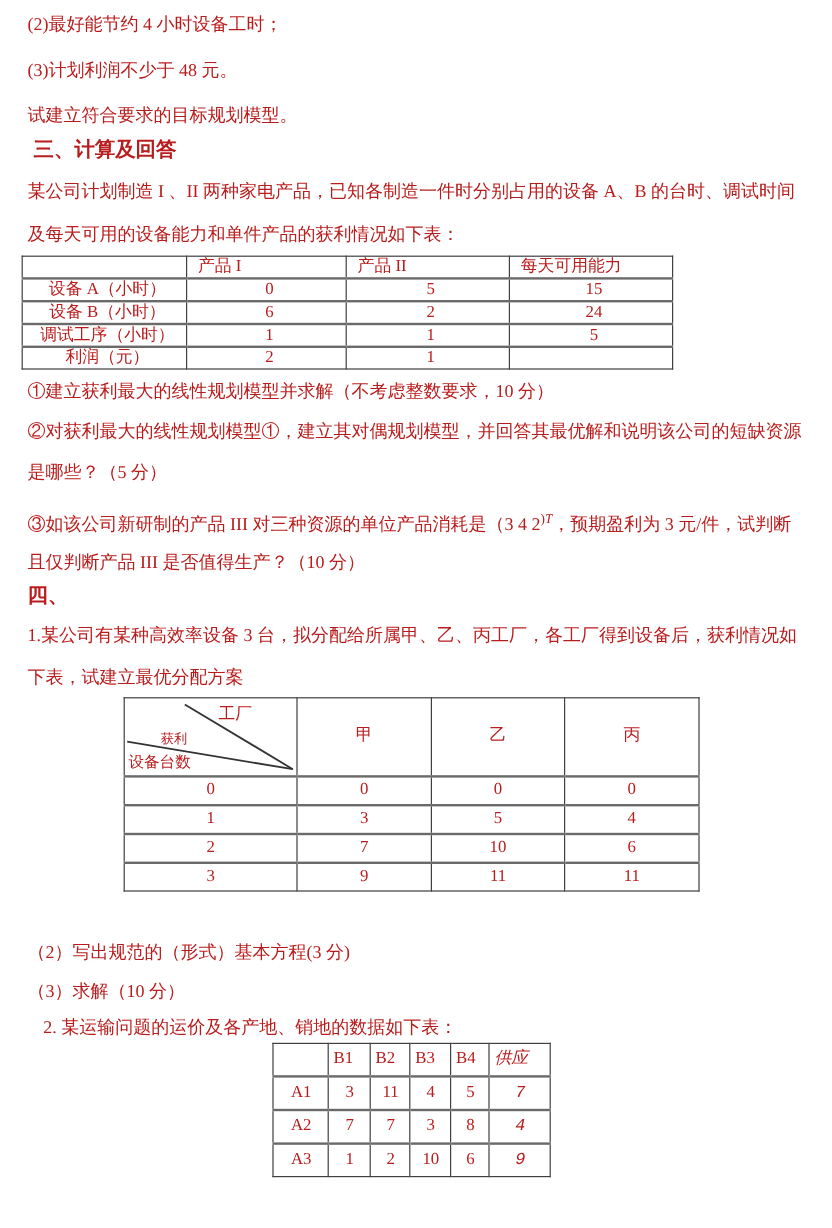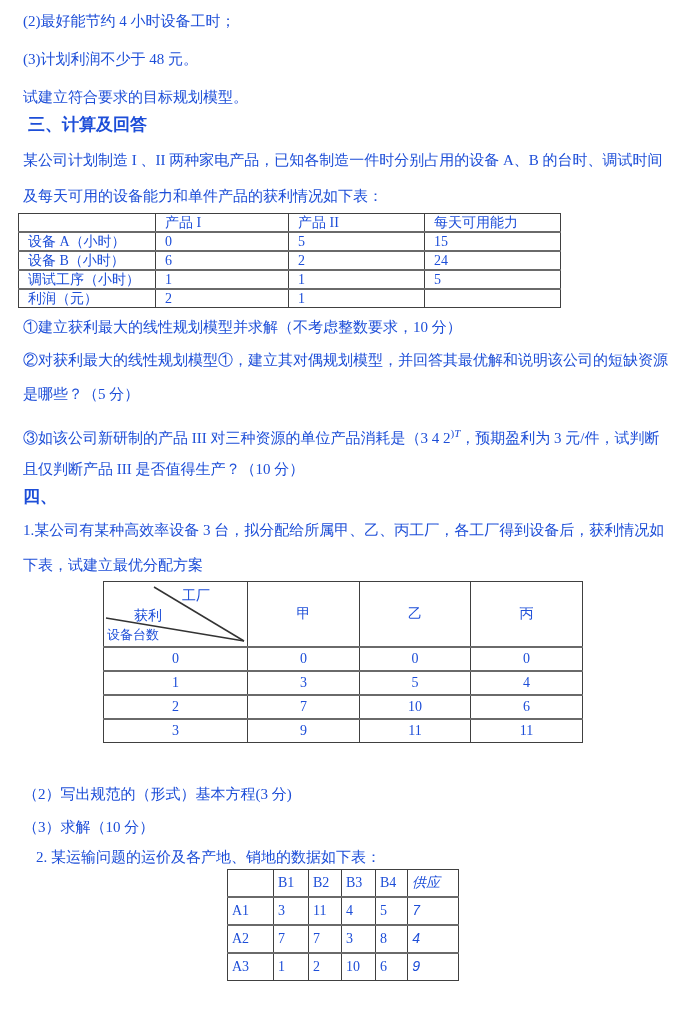--- a/index.html
+++ b/index.html
@@ -2,21 +2,21 @@
 <html><head>
 <meta charset="utf-8">
 <style>
   html,body { margin:0; padding:0; background:#ffffff; }
   .page {
     position: relative;
     width: 693px;
     height: 1005px;
     background: #ffffff;
     font-family: "Liberation Serif", "DejaVu Serif", serif;
-    color: #1d4ed8;
+    color: #b91c1c;
     overflow: hidden;
   }
   .line {
     position: absolute;
     left: 23px;
     font-size: 15px;
     line-height: 19px;
     white-space: nowrap;
   }
   .indent { left: 36px; }
@@ -37,29 +37,29 @@
     table-layout: fixed;
     background: #ffffff;
     border: 1px solid #1a1a1a;
   }
   table.tbl td {
     border: 1px solid #404040;
     font-size: 14px;
     white-space: nowrap;
     overflow: hidden;
   }
-  table.tbl tr + tr td { border-top: 2px solid #6a6a6a; }
+  table.tbl tr + tr td { border-top: 2px solid #6a6a6a; text-align: center; }
 
   .tbl1 td { height: 17px; line-height: 17px; padding: 0 4px 0 9px; text-align: left; }
 
   .tbl2 td { height: 22px; line-height: 22px; text-align: center; font-size: 15px; padding: 0; }
   .tbl2 td.corner { height: 64px; position: relative; padding: 0; }
   .tbl2 td.corner svg { position: absolute; left: 0; top: 0; }
   .c-top { position: absolute; left: 78px; top: 3px;  font-size: 14px; }
-  .c-mid { position: absolute; left: 30px; top: 23px; font-size: 14px; text-align: center; }
+  .c-mid { position: absolute; left: 30px; top: 23px; font-size: 11px; text-align: center; }
   .c-bot { position: absolute; left: 3px;  top: 42px; font-size: 13px; }
 
   .tbl3 td { height: 26px; line-height: 26px; padding: 0 3px 0 4px; text-align: left; }
   .ital { font-style: italic; font-family: Liberation Mono, monospace; }
 </style>
 </head>
 <body>
 
 <div class="page">
 

